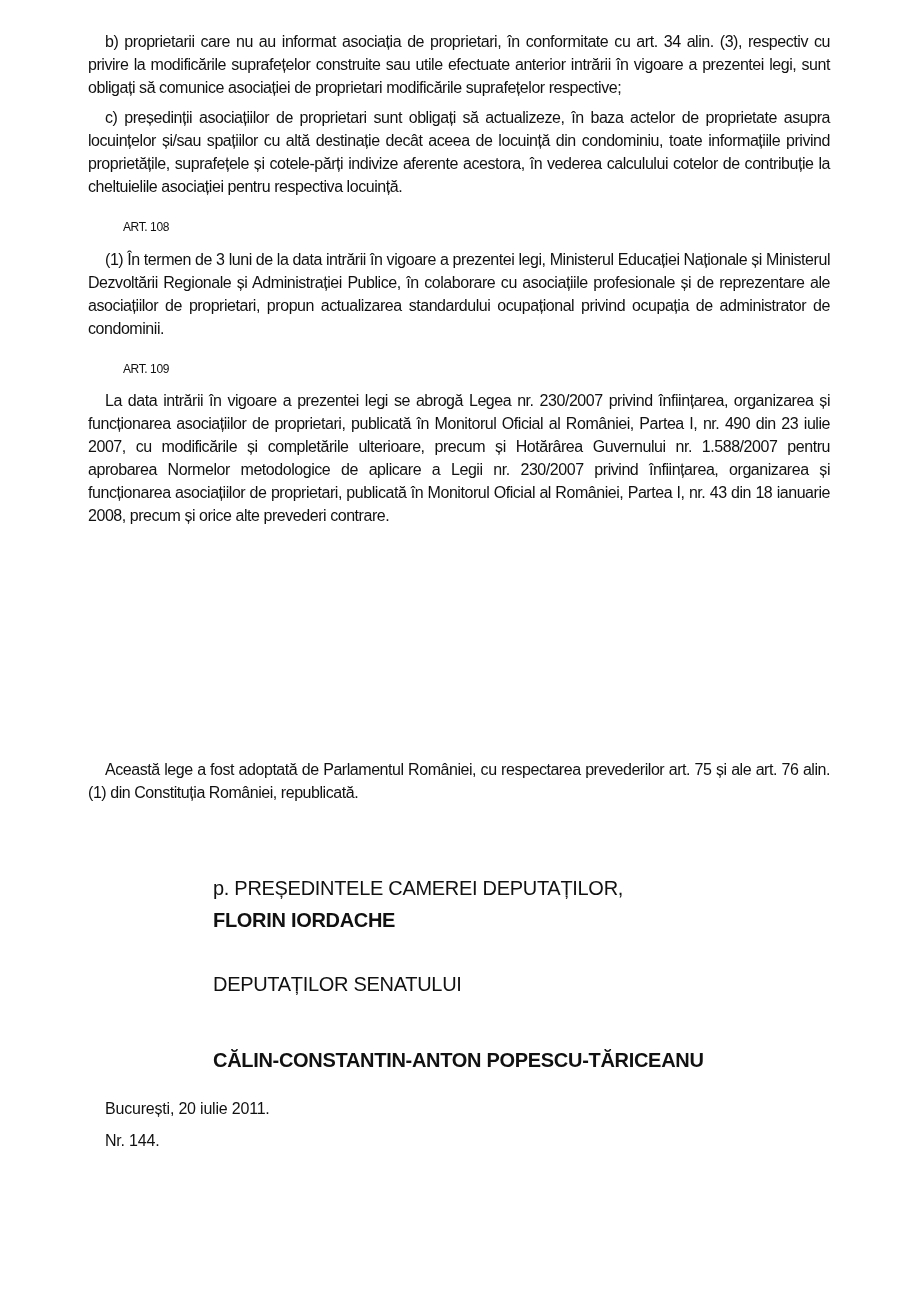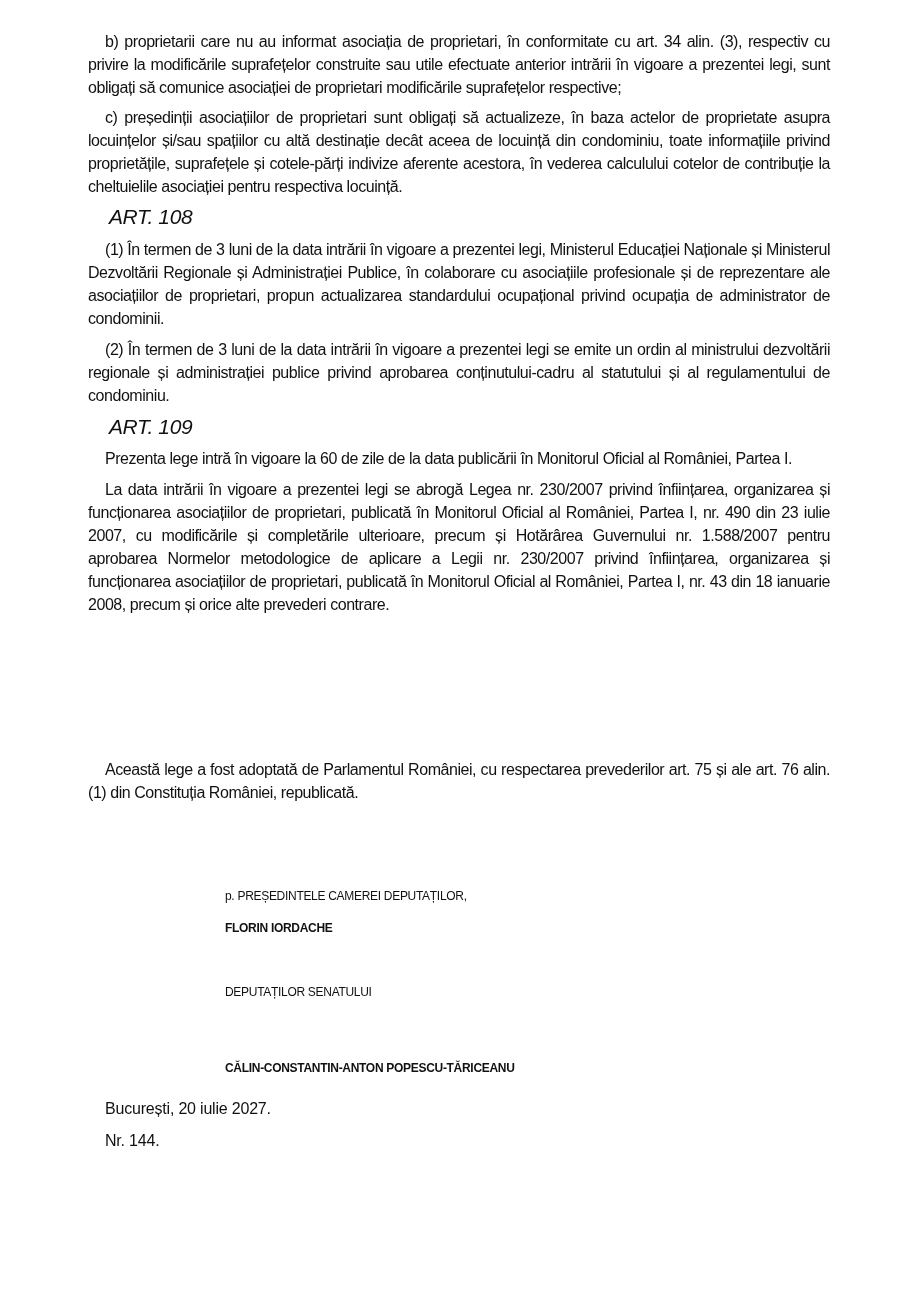--- a/index.html
+++ b/index.html
@@ -1,40 +1,38 @@
 <!DOCTYPE html>
 <html><head>
 <meta charset="utf-8">
 <style>
   html, body { margin: 0; padding: 0; background: #ffffff; }
   body { width: 919px; height: 1301px; position: relative; overflow: hidden;
          font-family: "Liberation Sans", sans-serif; color: #111; }
   .page { position: absolute; left: 88px; top: 30px; width: 742px; }
   .para { font-size: 16px; line-height: 23px; text-align: justify; text-indent: 17px;
           letter-spacing: -0.45px; word-spacing: 0px; margin: 0; }
-  .art { font-size: 21px; line-height: 22.6px; margin: 4px; padding-left: 17px; letter-spacing: -0.4px; font-style: italic; }
-  .sig { position: absolute; left: 213px; font-size: 12px; letter-spacing: -0.3px; margin: 12px; }
+  .art { font-size: 12px; line-height: 22.6px; margin: 18px; padding-left: 17px; letter-spacing: -0.4px; }
+  .sig { position: absolute; left: 213px; font-size: 20px; letter-spacing: -0.3px; margin: 0; }
   .bold { font-weight: bold; }
   .foot { position: absolute; left: 105px; font-size: 16px; margin: 0; letter-spacing: -0.2px; }
 </style>
 </head>
 <body>
 
 <div class="page">
   <p class="para" style="margin-bottom:7px">b) proprietarii care nu au informat asociația de proprietari, în conformitate cu art. 34 alin. (3), respectiv cu privire la modificările suprafețelor construite sau utile efectuate anterior intrării în vigoare a prezentei legi, sunt obligați să comunice asociației de proprietari modificările suprafețelor respective;</p>
   <p class="para" style="margin-bottom:8px">c) președinții asociațiilor de proprietari sunt obligați să actualizeze, în baza actelor de proprietate asupra locuințelor și/sau spațiilor cu altă destinație decât aceea de locuință din condominiu, toate informațiile privind proprietățile, suprafețele și cotele-părți indivize aferente acestora, în vederea calculului cotelor de contribuție la cheltuielile asociației pentru respectiva locuință.</p>
   <p class="art" style="margin-bottom:9px">ART. 108</p>
   <p class="para" style="margin-bottom:8px">(1) În termen de 3 luni de la data intrării în vigoare a prezentei legi, Ministerul Educației Naționale și Ministerul Dezvoltării Regionale și Administrației Publice, în colaborare cu asociațiile profesionale și de reprezentare ale asociațiilor de proprietari, propun actualizarea standardului ocupațional privind ocupația de administrator de condominii.</p>
-  <p class="para" style="margin-bottom:9px">(2) În termen de 3 luni de la data intrării în vigoare a prezentei legi se emite un ordin al ministrului dezvoltării regionale și administrației publice privind aprobarea conținutului-cadru al statutului și al regulamentului de condominiu.</p>
   <p class="art" style="margin-bottom:9px">ART. 109</p>
-  <p class="para" style="margin-bottom:8px">Prezenta lege intră în vigoare la 60 de zile de la data publicării în Monitorul Oficial al României, Partea I.</p>
   <p class="para">La data intrării în vigoare a prezentei legi se abrogă Legea nr. 230/2007 privind înființarea, organizarea și funcționarea asociațiilor de proprietari, publicată în Monitorul Oficial al României, Partea I, nr. 490 din 23 iulie 2007, cu modificările și completările ulterioare, precum și Hotărârea Guvernului nr. 1.588/2007 pentru aprobarea Normelor metodologice de aplicare a Legii nr. 230/2007 privind înființarea, organizarea și funcționarea asociațiilor de proprietari, publicată în Monitorul Oficial al României, Partea I, nr. 43 din 18 ianuarie 2008, precum și orice alte prevederi contrare.</p>
 </div>
 
 <p class="para" style="position:absolute; left:88px; top:758px; width:742px;">Această lege a fost adoptată de Parlamentul României, cu respectarea prevederilor art. 75 și ale art. 76 alin. (1) din Constituția României, republicată.</p>
 
 <p class="sig" style="top:877px">p. PREȘEDINTELE CAMEREI DEPUTAȚILOR,</p>
 <p class="sig bold" style="top:909px">FLORIN IORDACHE</p>
 <p class="sig" style="top:973px">DEPUTAȚILOR SENATULUI</p>
 <p class="sig bold" style="top:1049px">CĂLIN-CONSTANTIN-ANTON POPESCU-TĂRICEANU</p>
 
-<p class="foot" style="top:1100px">București, 20 iulie 2027.</p>
+<p class="foot" style="top:1100px">București, 20 iulie 2011.</p>
 <p class="foot" style="top:1132px">Nr. 144.</p>
 
 </body></html>

